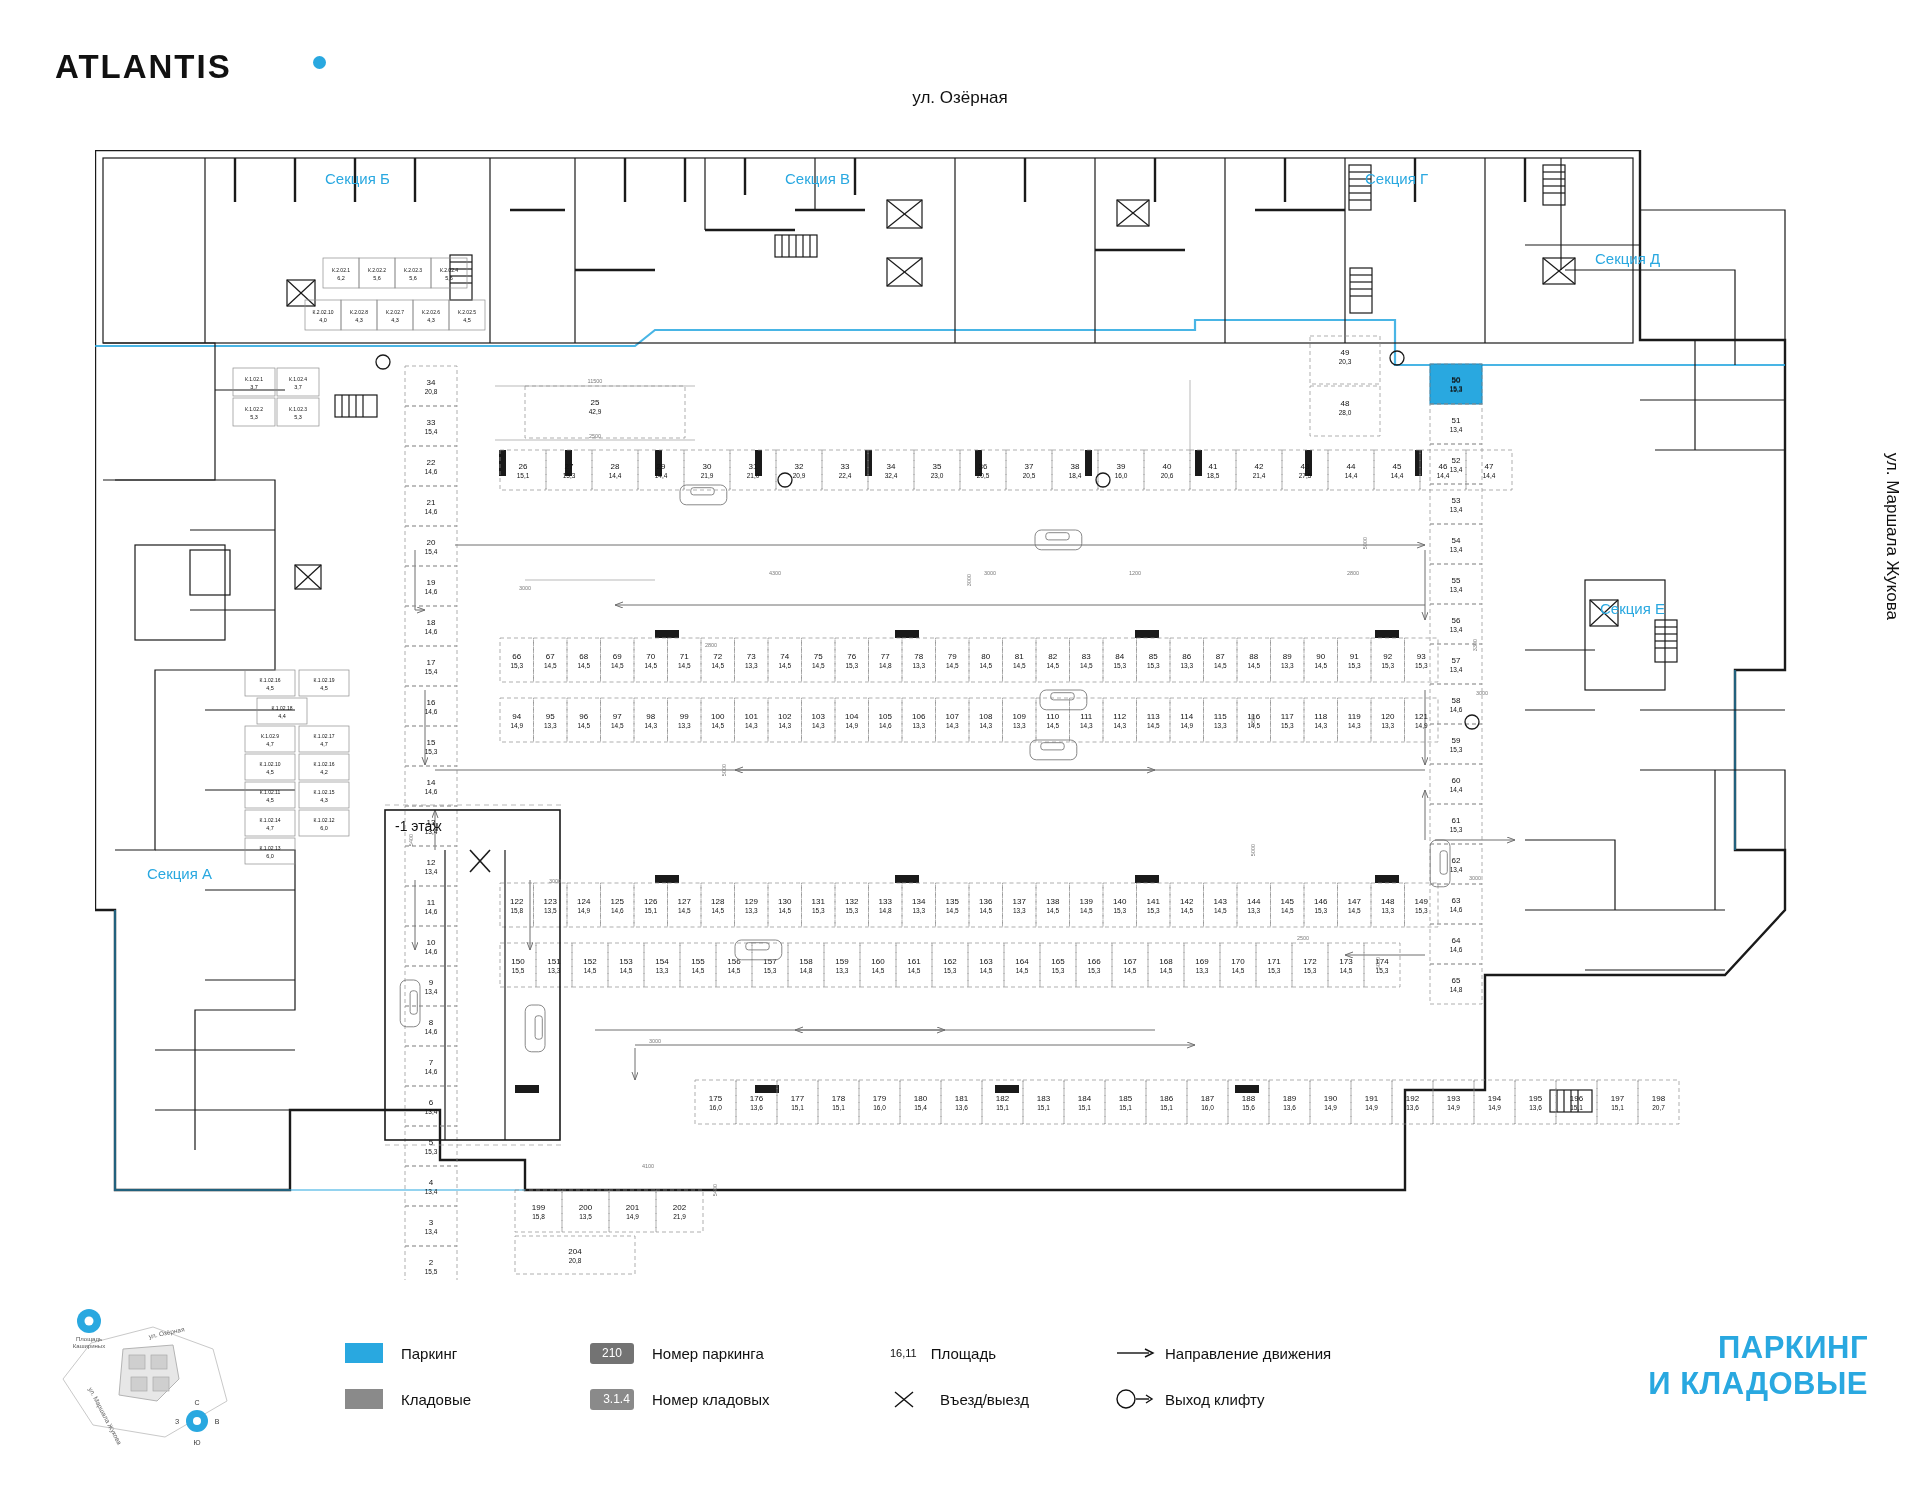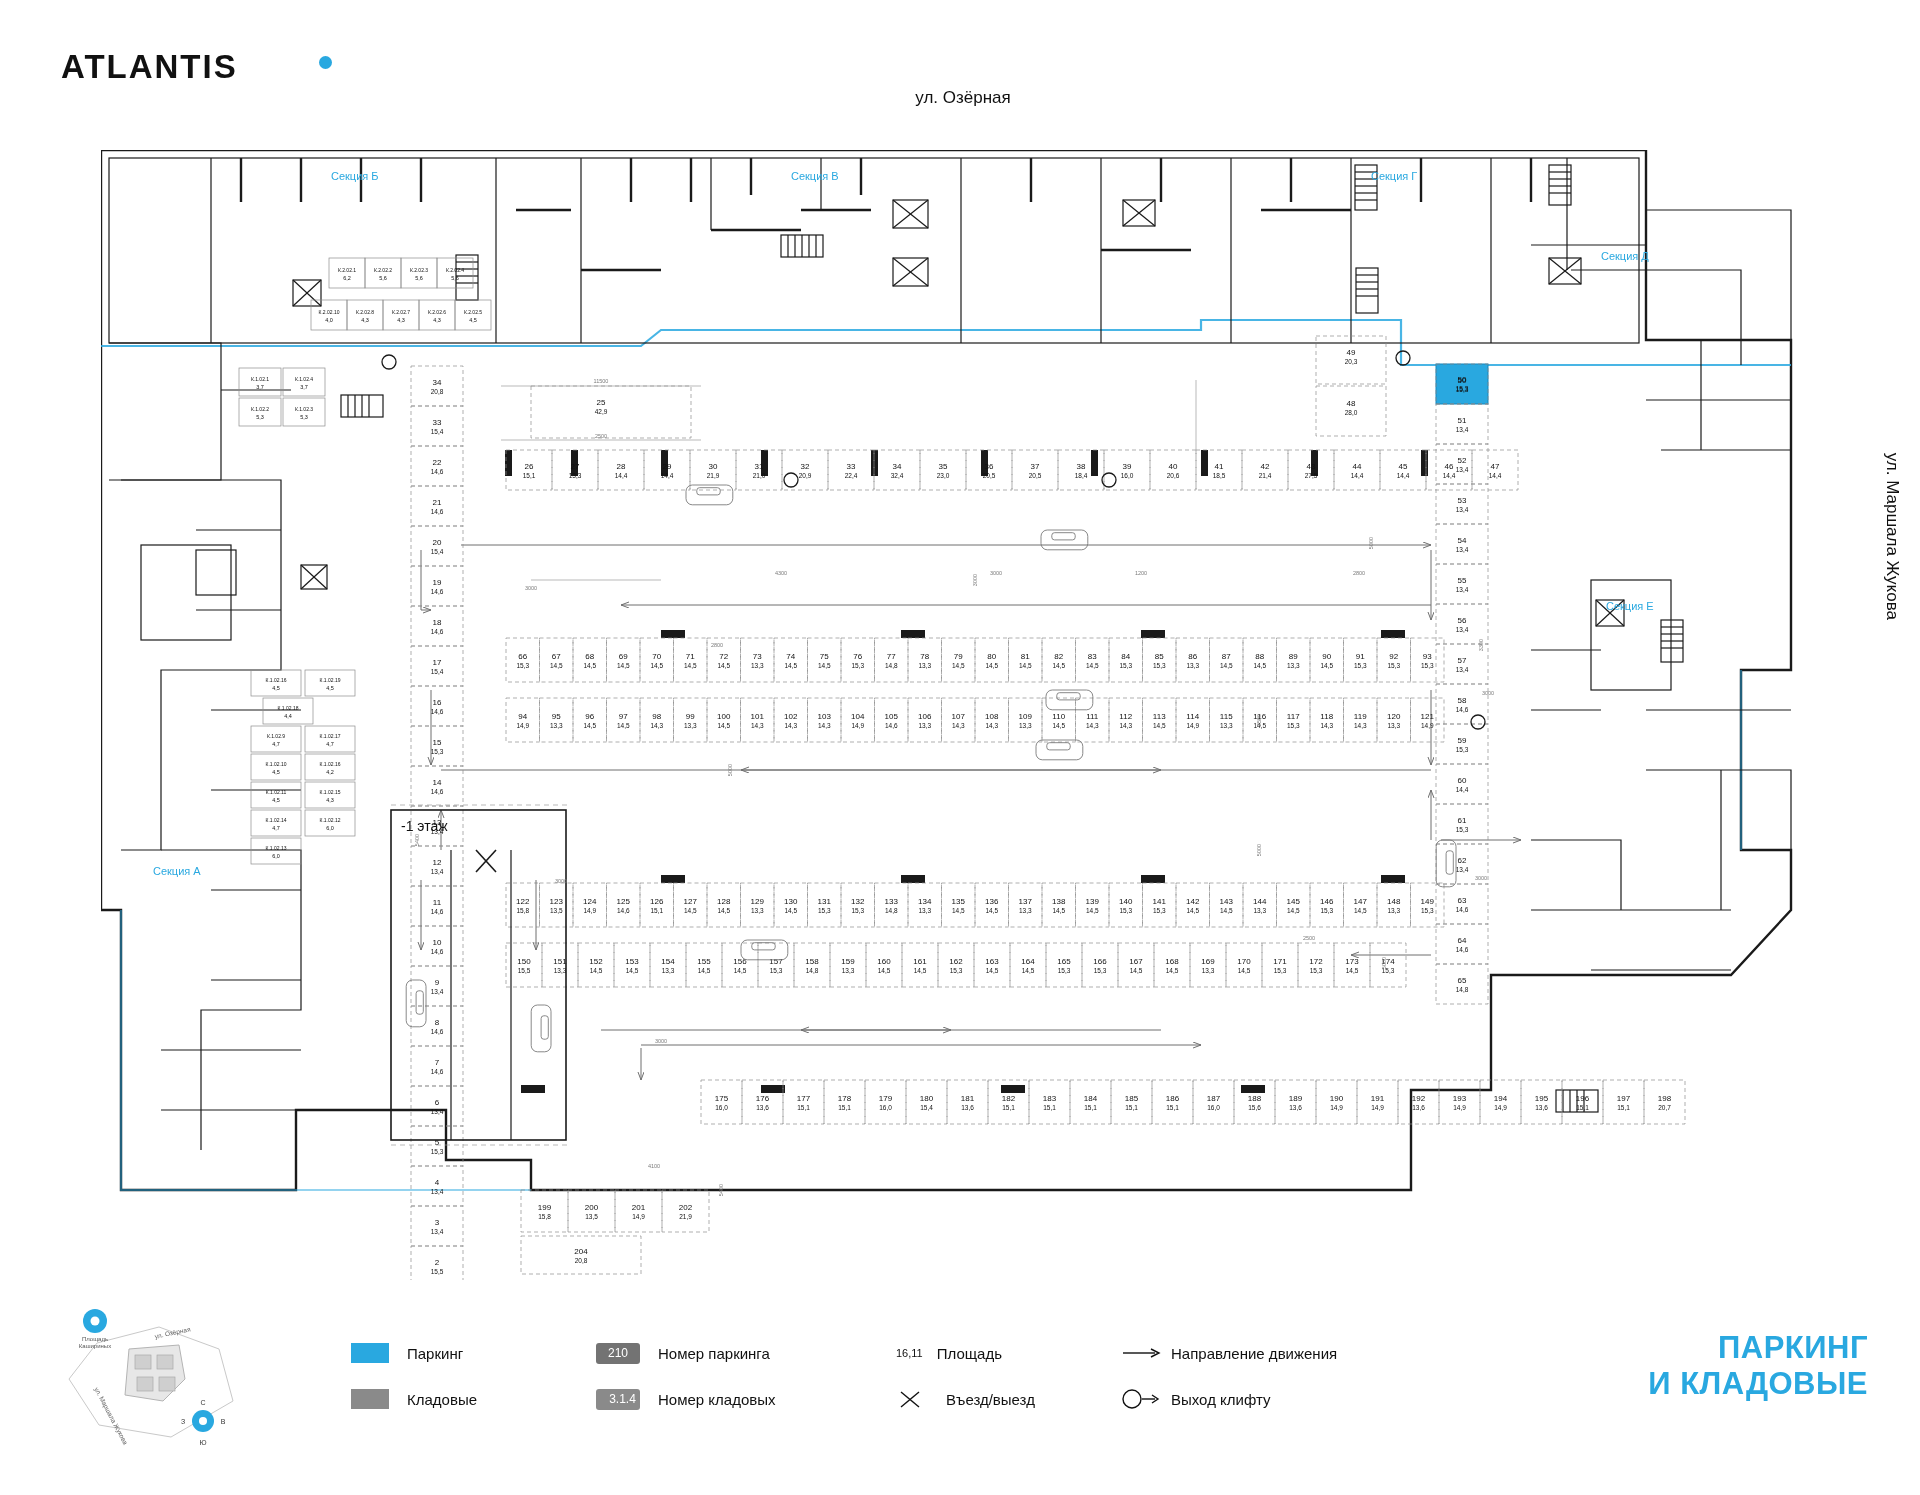--- a/index.html
+++ b/index.html
@@ -6,21 +6,21 @@
   html, body { margin: 0; padding: 0; }
   body {
     width: 1920px;
     height: 1495px;
     background: #ffffff;
     font-family: "Liberation Sans", sans-serif;
     color: #1a1a1a;
     position: relative;
     overflow: hidden;
   }
-  .page { position: absolute; inset: 0; margin-left: 6px; }
+  .page { position: absolute; inset: 0; }
 
   
   .logo {
     position: absolute;
     left: 55px; top: 48px;
     font-size: 33px;
     font-weight: bold;
     letter-spacing: 2px;
     color: #111;
   }
@@ -54,21 +54,21 @@
   .plan {
     position: absolute;
     left: 95px; top: 150px;
     width: 1730px; height: 1130px;
   }
   .plan svg { display: block; }
 
   
   .sec-label {
     position: absolute;
-    font-size: 11px;
+    font-size: 15px;
     color: #29a8e0;
     white-space: nowrap;
   }
 
   
   .info {
     position: absolute;
     right: 52px; top: 1218px;
     text-align: right;
     font-size: 16px;

